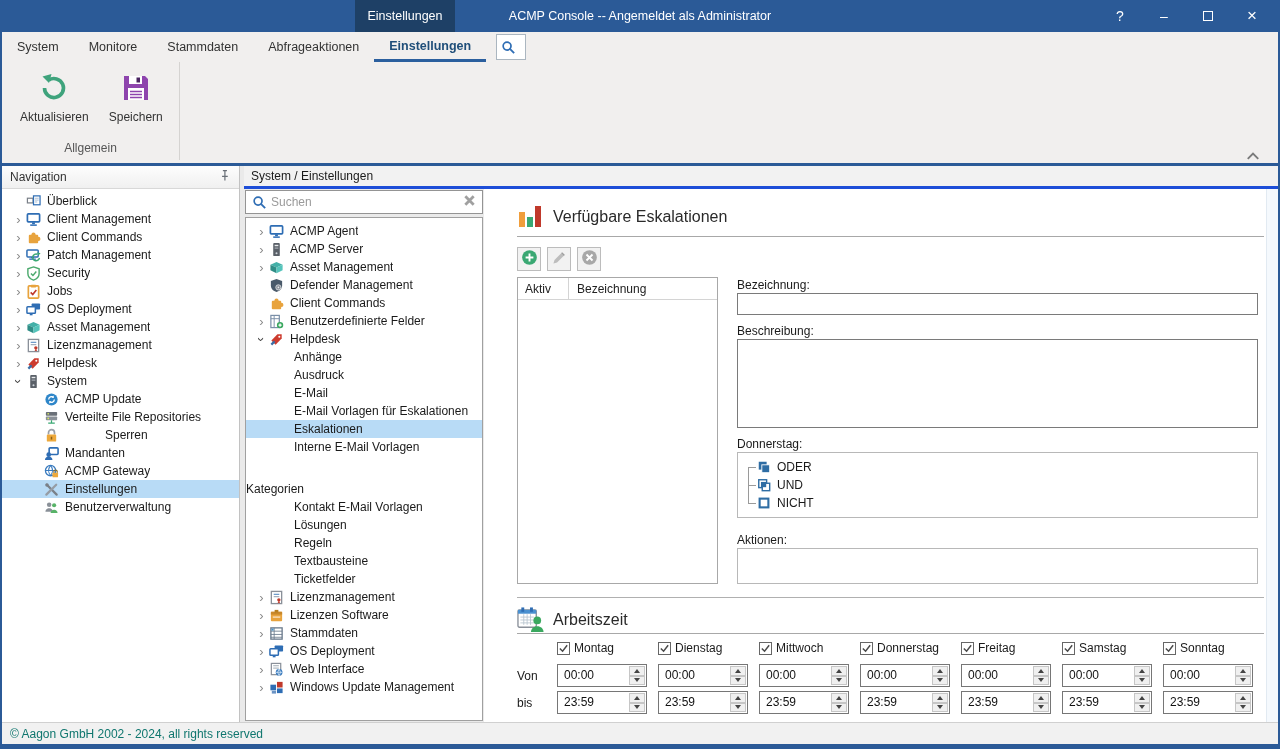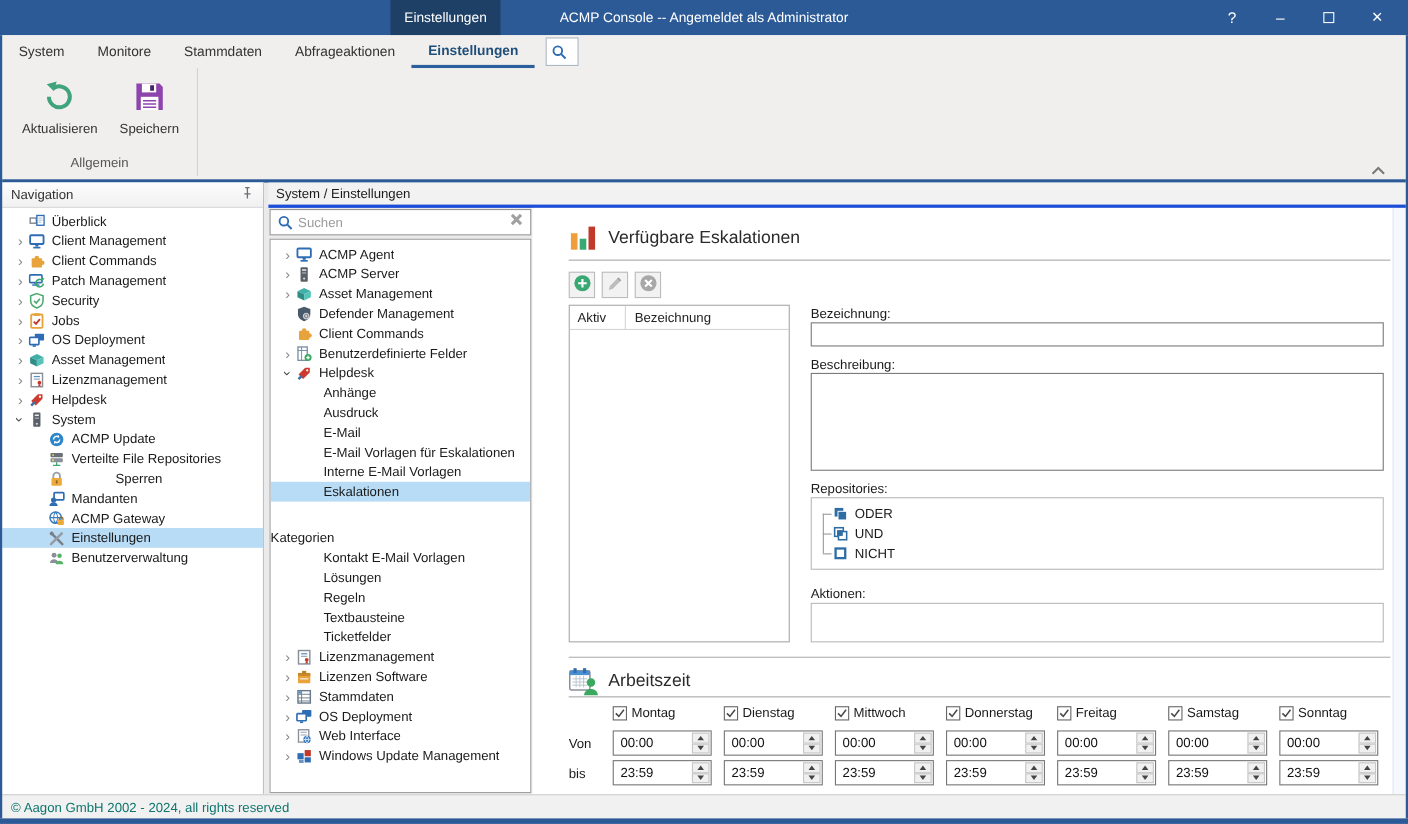--- a/index.html
+++ b/index.html
@@ -516,25 +516,25 @@
       </div>
       <div class="tree-row" style="padding-left: 48px;">
         <span class="lbl">Ausdruck</span>
       </div>
       <div class="tree-row" style="padding-left: 48px;">
         <span class="lbl">E-Mail</span>
       </div>
       <div class="tree-row" style="padding-left: 48px;">
         <span class="lbl">E-Mail Vorlagen für Eskalationen</span>
       </div>
+      <div class="tree-row sel" style="padding-left: 48px;">
+        <span class="lbl">Eskalationen</span>
+      </div>
       <div class="tree-row" style="padding-left: 48px;">
         <span class="lbl">Interne E-Mail Vorlagen</span>
-      </div>
-      <div class="tree-row sel" style="padding-left: 48px;">
-        <span class="lbl">Eskalationen</span>
       </div>
       <div class="tree-row" style=" margin-top: 24px;">
         <span class="lbl">Kategorien</span>
       </div>
       <div class="tree-row" style="padding-left: 48px;">
         <span class="lbl">Kontakt E-Mail Vorlagen</span>
       </div>
       <div class="tree-row" style="padding-left: 48px;">
         <span class="lbl">Lösungen</span>
       </div>
@@ -660,21 +660,21 @@
         <span id="esc-col-bez">Bezeichnung</span>
       </div>
     </div>
 
     <div class="form-label" style="top:89px;">Bezeichnung:</div>
     <input class="form-input" style="top: 104px;" value="">
 
     <div class="form-label" style="top:135px;">Beschreibung:</div>
     <textarea id="beschreibung-area" style=""></textarea>
 
-    <div class="form-label" style="top:248px;">Repositories:</div>
+    <div class="form-label" style="top:248px;">Donnerstag:</div>
     <div class="plain-box" id="cond-box">
       <div class="cond-vline"></div>
 
     <div class="cond-row">
           <span class="ic">
             <svg viewBox="0 0 16 16">
               <rect x="2" y="2" width="9" height="9" fill="#2e6da4"></rect>
               <rect x="5.5" y="5.5" width="9" height="9" fill="#2e6da4" stroke="#fff" stroke-width="1"></rect>
             </svg>
           </span>

